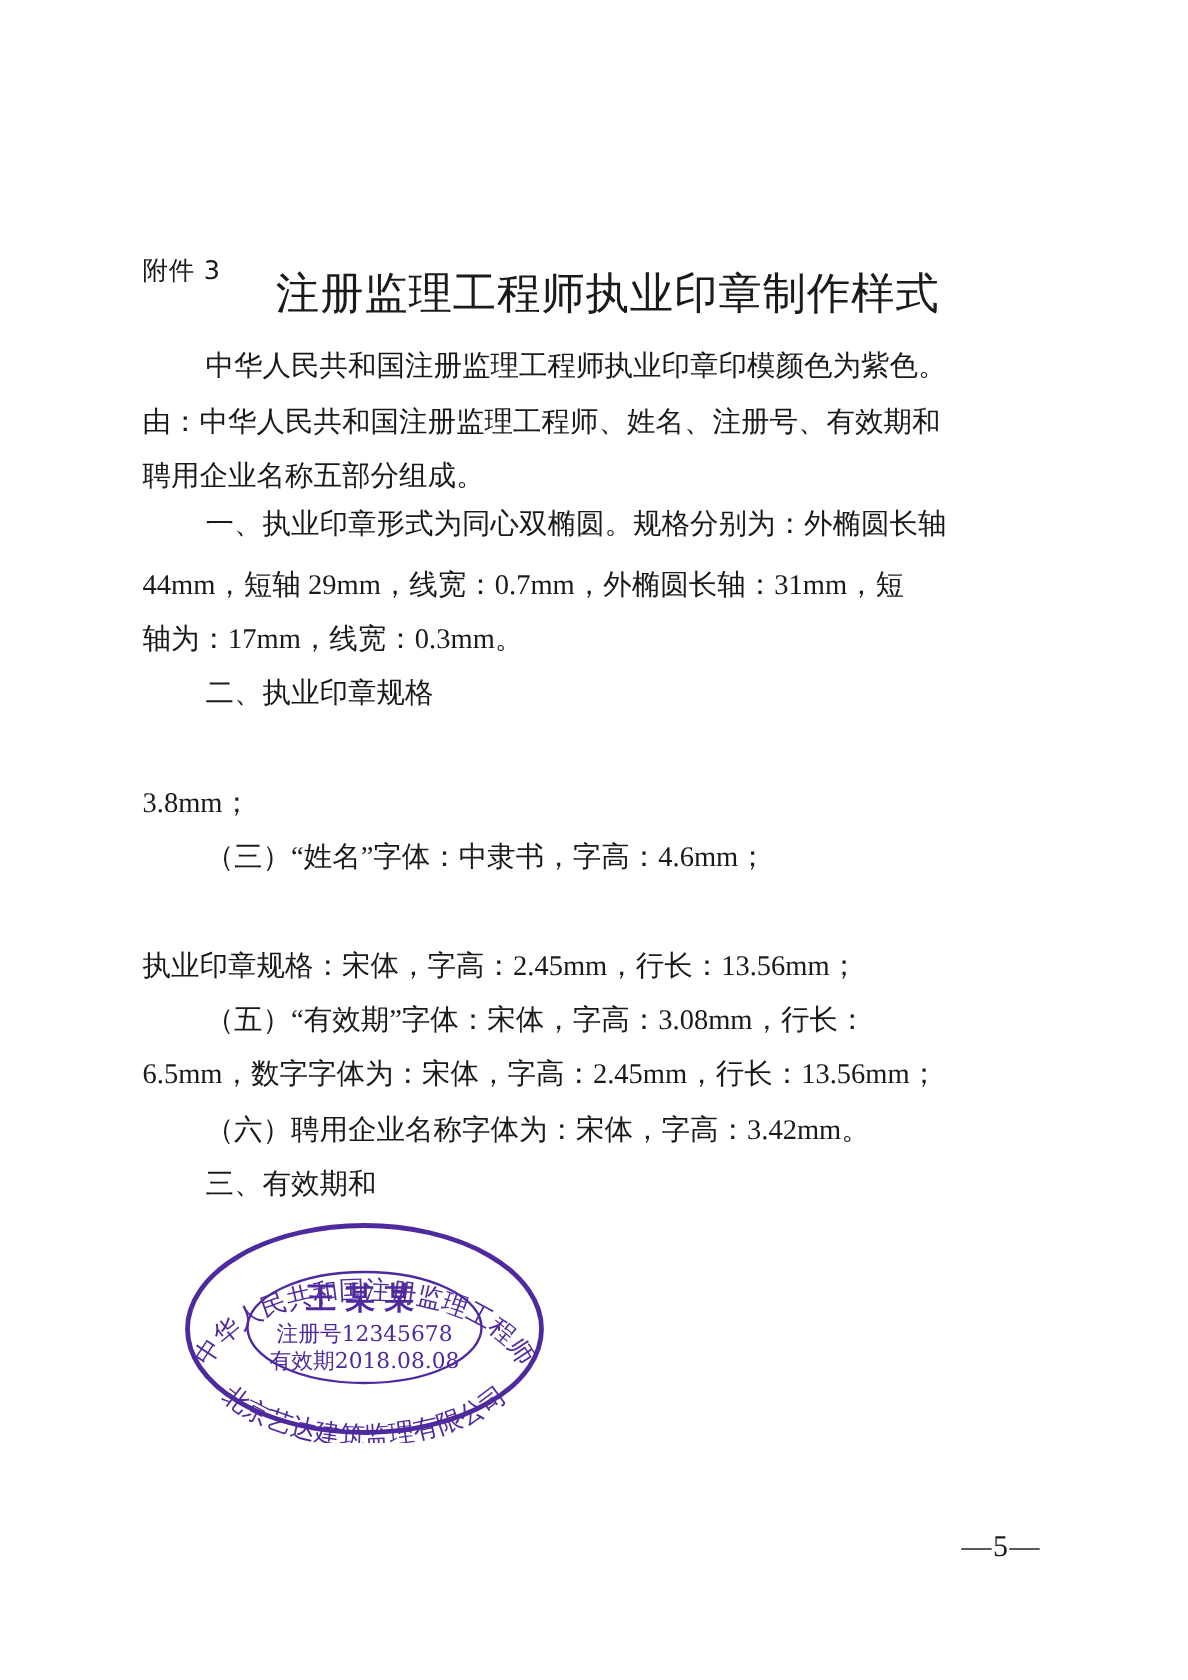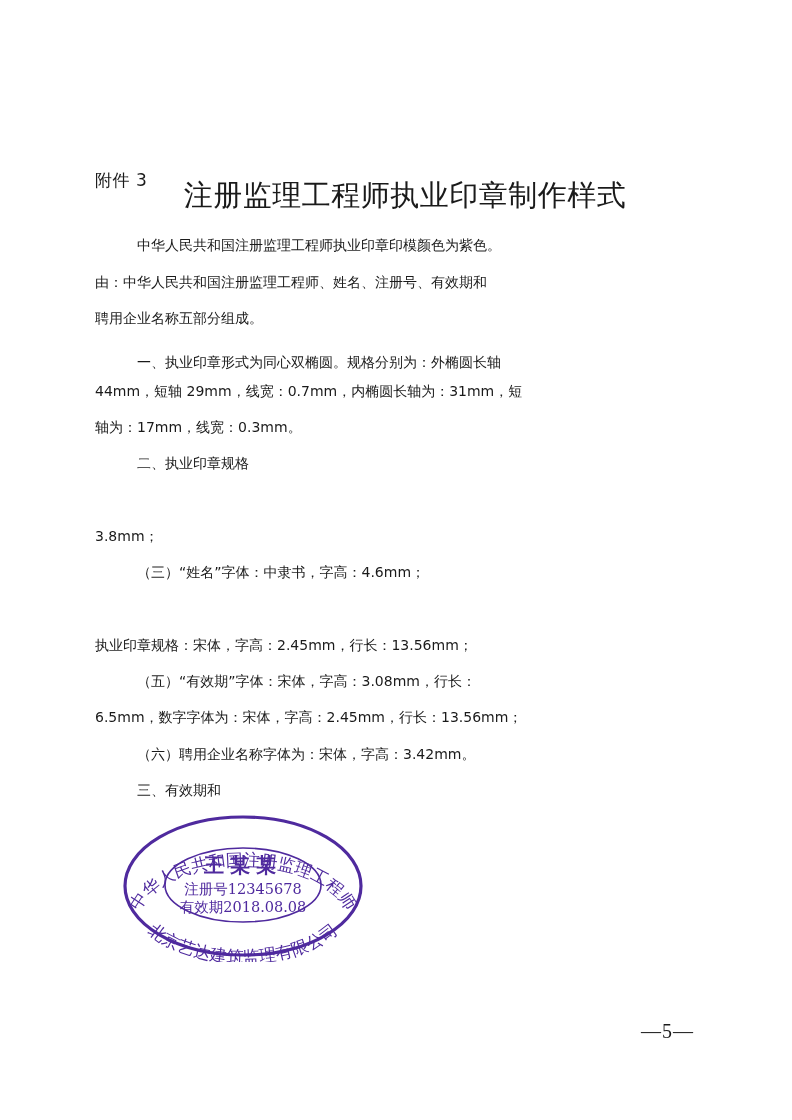--- a/index.html
+++ b/index.html
@@ -3,37 +3,37 @@
 <meta charset="utf-8">
 <style>
   html, body { margin: 0; padding: 0; }
   body {
     width: 792px; height: 1120px; background: #ffffff; position: relative; overflow: hidden;
     font-family: "DejaVu Sans", "Liberation Sans", sans-serif; color: #1a1a1a;
   }
   .page { position: absolute; left: 0; top: 0; width: 792px; height: 1120px; }
   .attach { position: absolute; left: 95px; top: 140px; font-size: 17px; letter-spacing: 0.5px; margin-top: 29px; }
   .title { position: absolute; left: 0; width: 792px; top: 176px; text-align: center; font-size: 29px; letter-spacing: 0.5px; padding-left: 18px; box-sizing: border-box; }
-  .line { position: absolute; left: 95px; width: 600px; font-size: 14px; white-space: nowrap; line-height: 28px; }
+  .line { position: absolute; left: 95px; width: 600px; font-size: 19px; white-space: nowrap; line-height: 28px; font-family: Liberation Serif, serif; }
   .line.indent { left: 137px; }
   .stamp { position: absolute; left: 118px; top: 810px; width: 250px; height: 152px; }
   .footer { position: absolute; left: 641px; top: 1020px; font-family: "Liberation Serif", serif; font-size: 20px; letter-spacing: 1px; }
 </style>
 </head>
 <body>
 
 <div class="page">
   <div class="attach">附件 3</div>
   <div class="title">注册监理工程师执业印章制作样式</div>
 
   <div class="line indent" style="top:231px">中华人民共和国注册监理工程师执业印章印模颜色为紫色。</div>
   <div class="line" style="top:304px">聘用企业名称五部分组成。</div>
   <div class="line" style="top:268px">由：中华人民共和国注册监理工程师、姓名、注册号、有效期和</div>
-  <div class="line indent" style="top:348px">一、执业印章形式为同心双椭圆。规格分别为：外椭圆长轴</div>
-  <div class="line" style="top:377px">44mm，短轴 29mm，线宽：0.7mm，内椭圆长轴为：31mm，短</div>
+  <div class="line indent" style="top:336px">一、执业印章形式为同心双椭圆。规格分别为：外椭圆长轴</div>
+  <div class="line" style="top:377px">44mm，短轴 29mm，线宽：0.7mm，外椭圆长轴：31mm，短</div>
   <div class="line" style="top:413px">轴为：17mm，线宽：0.3mm。</div>
   <div class="line indent" style="top:449px">二、执业印章规格</div>
   <div class="line" style="top:522px">3.8mm；</div>
   <div class="line indent" style="top:558px">（三）“姓名”字体：中隶书，字高：4.6mm；</div>
   <div class="line" style="top:631px">执业印章规格：宋体，字高：2.45mm，行长：13.56mm；</div>
   <div class="line indent" style="top:667px">（五）“有效期”字体：宋体，字高：3.08mm，行长：</div>
   <div class="line" style="top:703px">6.5mm，数字字体为：宋体，字高：2.45mm，行长：13.56mm；</div>
   <div class="line indent" style="top:740px">（六）聘用企业名称字体为：宋体，字高：3.42mm。</div>
   <div class="line indent" style="top:776px">三、有效期和</div>
 

